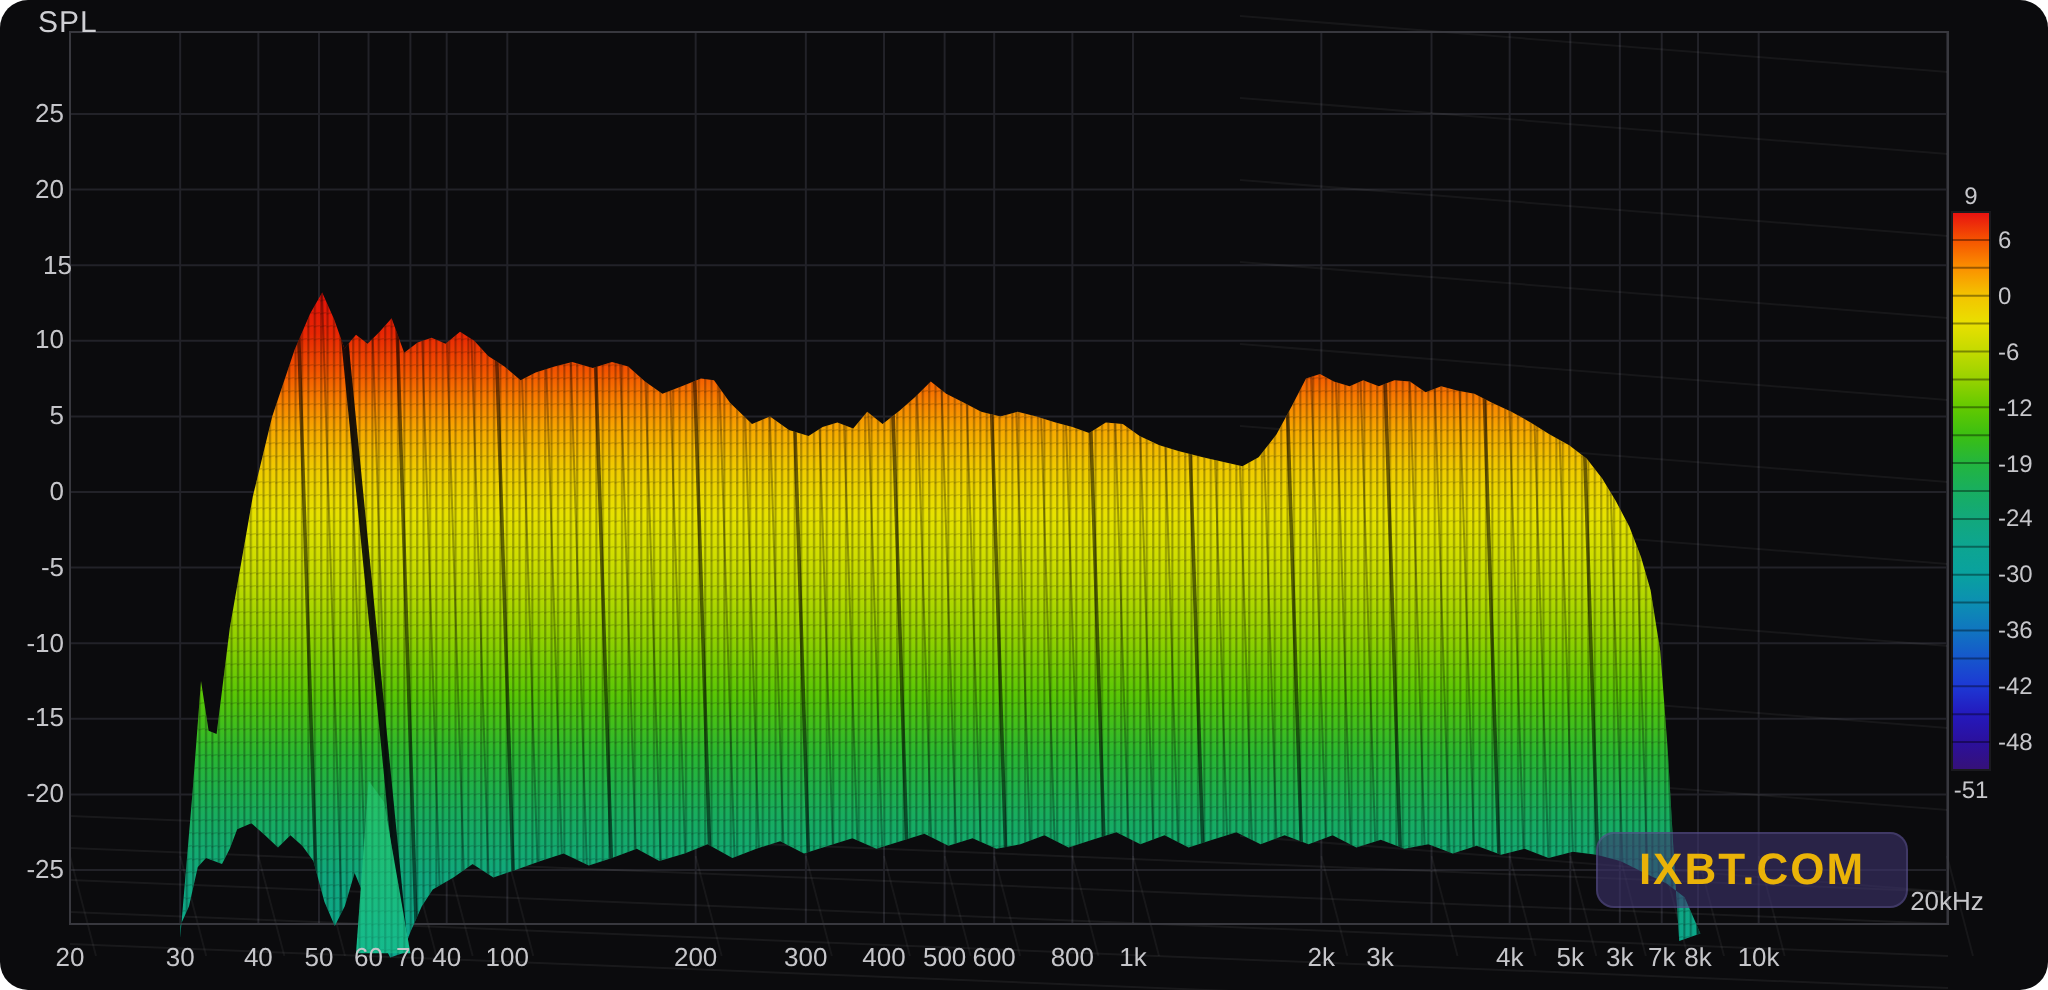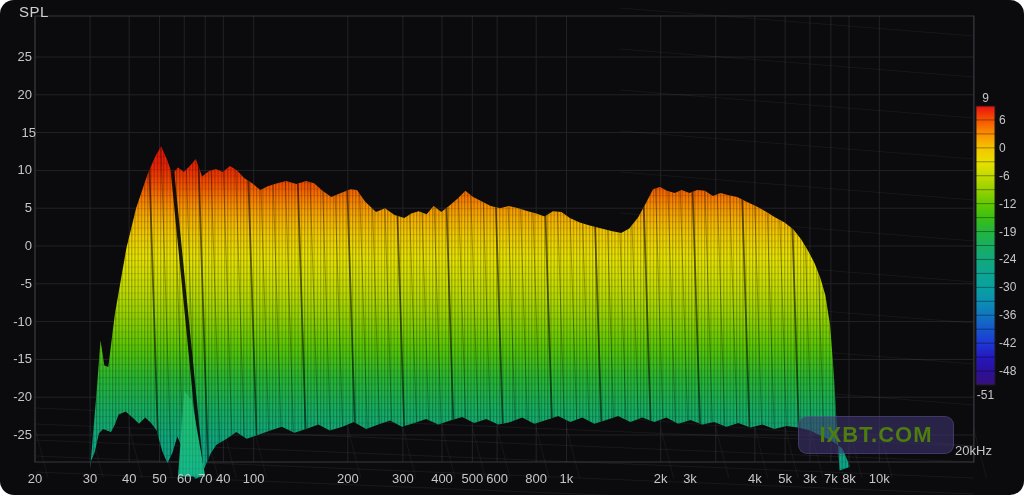--- a/index.html
+++ b/index.html
@@ -21,21 +21,21 @@
     position:absolute;left:19px;top:5px;color:#cfcfd3;font-size:15px;
     letter-spacing:0.5px;
   }
   .badge{
     position:absolute;left:798px;top:416px;width:156px;height:38px;
     background:rgba(62,52,110,0.60);border:1px solid rgba(125,115,185,0.28);
     border-radius:9px;display:flex;align-items:center;justify-content:center;
     box-sizing:border-box;
   }
   .badge span{
-    color:#4d7c0f;font-size:22px;font-weight:bold;letter-spacing:1px;
+    color:#eab308;font-size:22px;font-weight:bold;letter-spacing:1px;
   }
 </style>
 </head>
 <body>
 
 <div class="stage">
   <svg id="plot" width="1024" height="495">
       <defs>
         <linearGradient id="gmass" gradientUnits="userSpaceOnUse" x1="0" y1="140.16000000000003" x2="0" y2="480.36">
           <stop offset="0" stop-color="#df0b0b"></stop>

